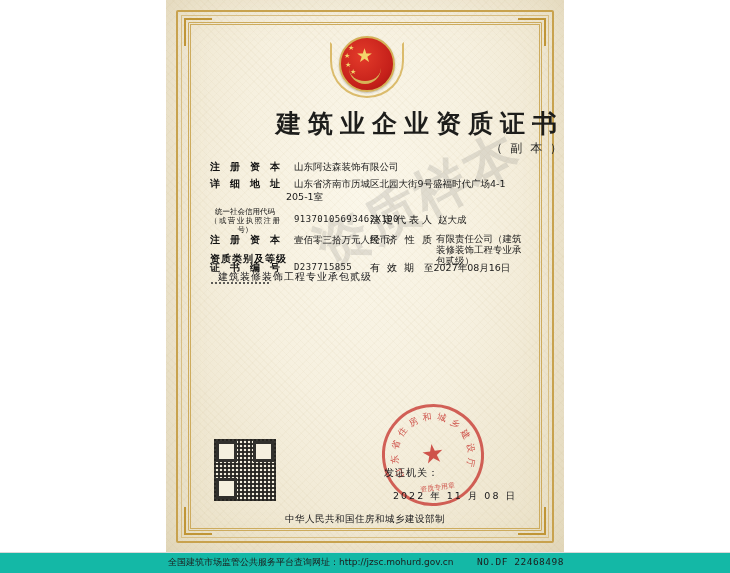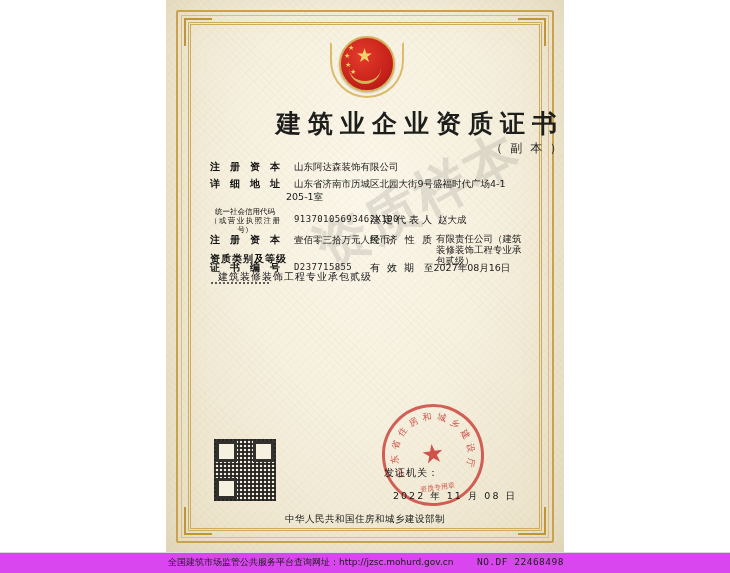--- a/index.html
+++ b/index.html
@@ -359,21 +359,21 @@
     letter-spacing: 0.5px;
   }
 
   
   .footer {
     position: absolute;
     left: 0;
     bottom: 0;
     width: 730px;
     height: 20px;
-    background: #d946ef;
+    background: #14b8a6;
     border-top: 1px solid #d9d9d9;
   }
   .footer-left {
     position: absolute;
     left: 168px;
     top: 3px;
     font-size: 9px;
     color: #1c1c1c;
   }
   .footer-right {

